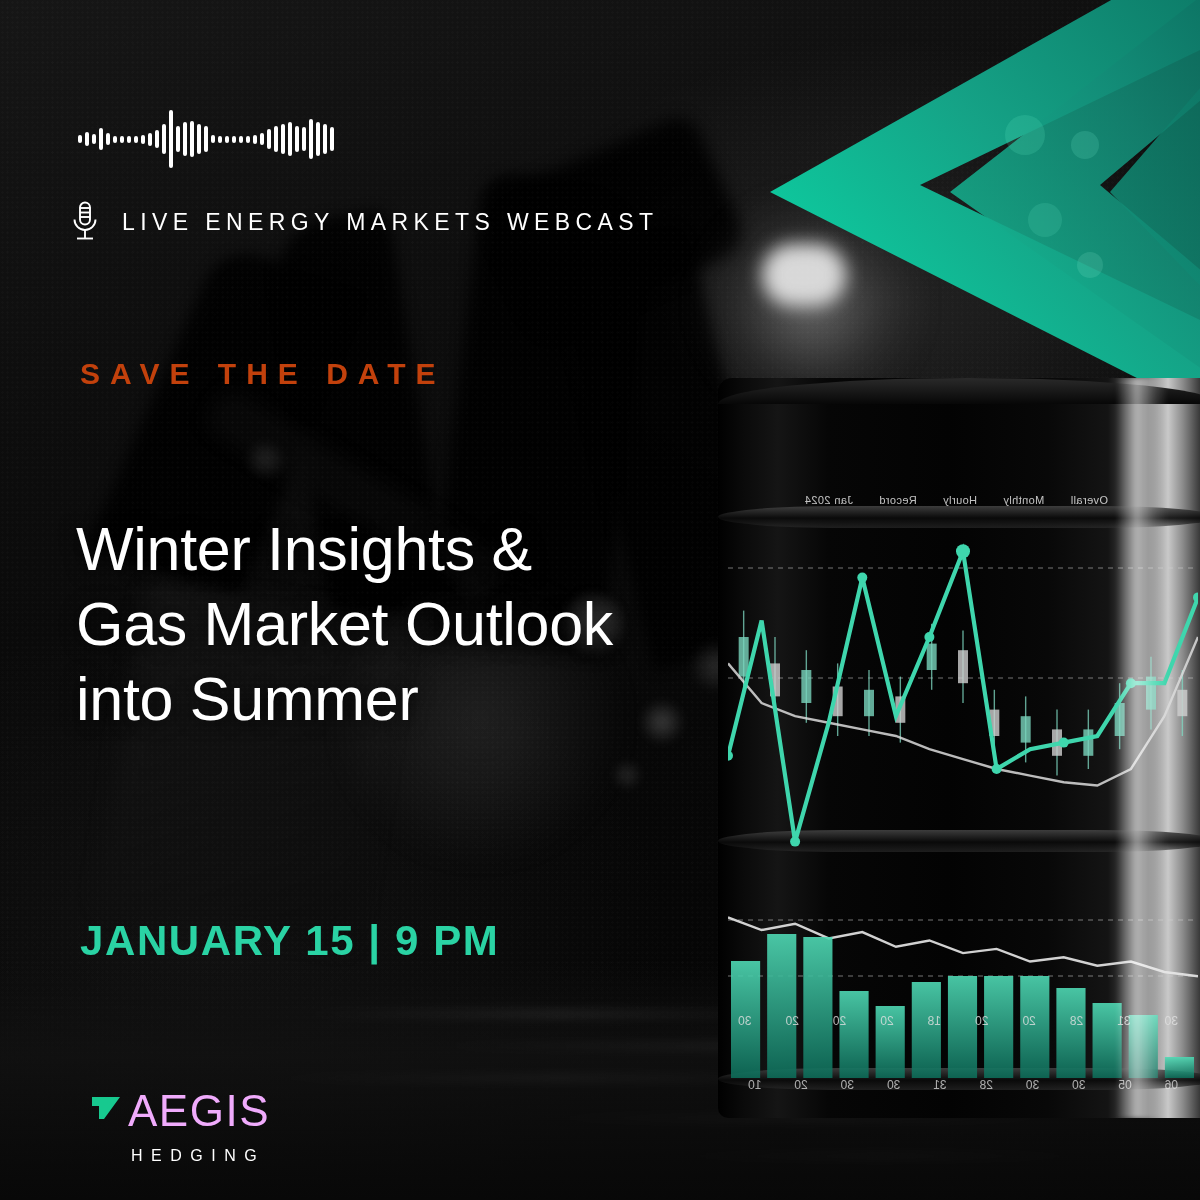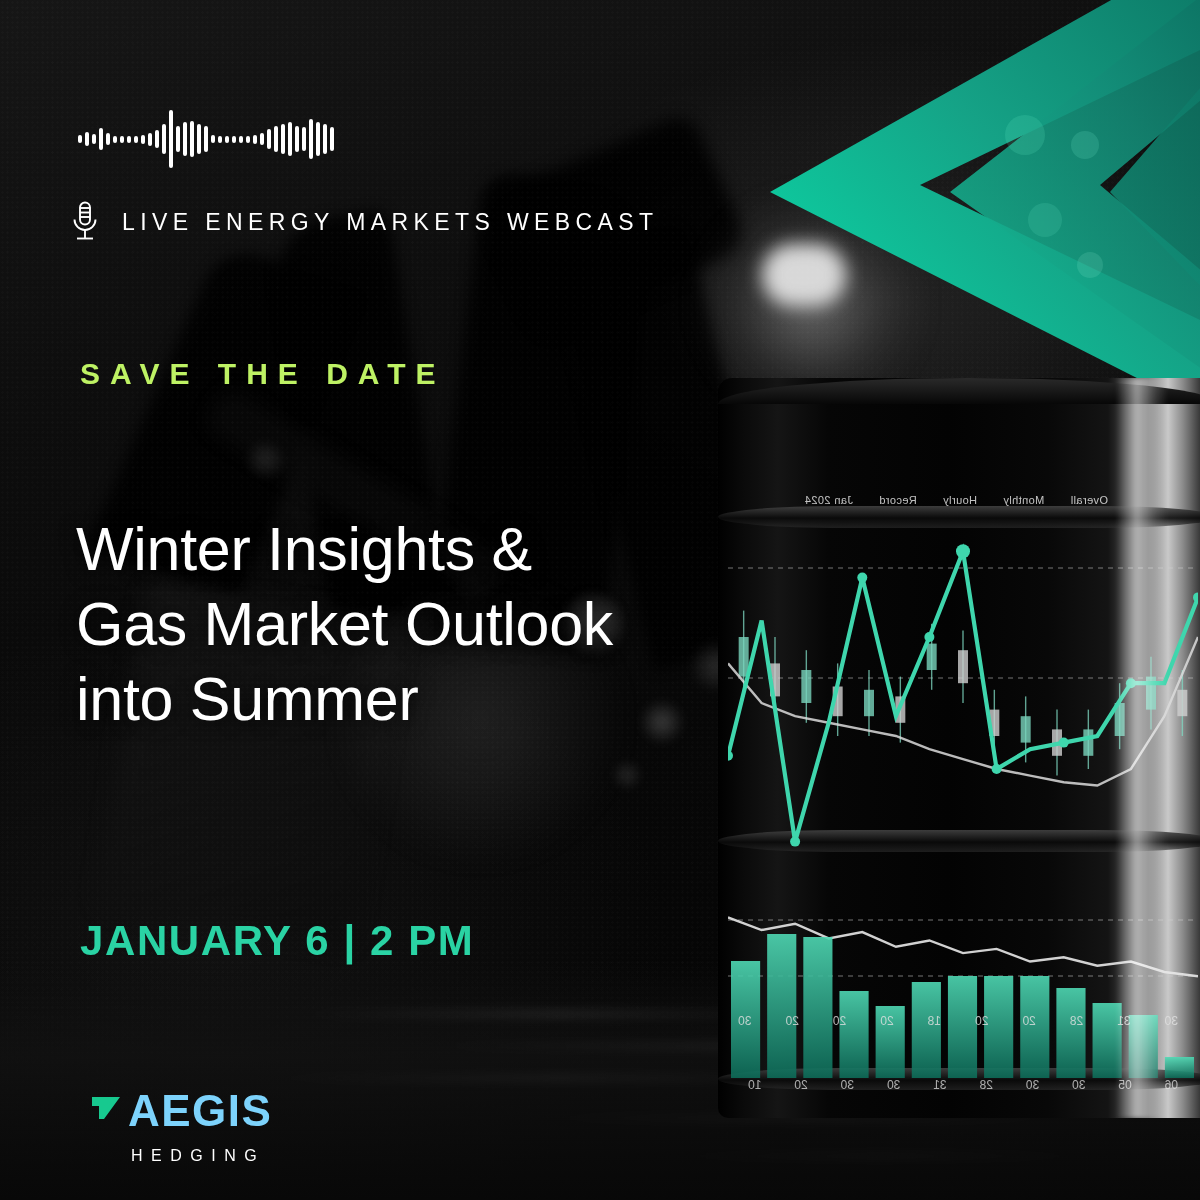--- a/index.html
+++ b/index.html
@@ -172,21 +172,21 @@
     display:flex; align-items:center; gap:22px;
   }
   .mic-icon { width:30px; height:44px; flex:none; }
   .kicker {
     font-size:23px; color:#ffffff; font-weight:400;
     letter-spacing:5.4px; white-space:nowrap;
   }
 
   .save-date {
     position:absolute; left:80px; top:357px;
-    font-size:30px; font-weight:700; color:#bef264;
+    font-size:30px; font-weight:700; color:#c2410c;
     letter-spacing:10px;
   }
 
   .headline {
     position:absolute; left:76px; top:512px;
     font-size:61px; line-height:75px;
     color:#ffffff; font-weight:400;
     letter-spacing:-.3px;
     text-shadow:0 2px 18px rgba(0,0,0,.85);
   }
@@ -195,21 +195,21 @@
   .event-date {
     position:absolute; left:80px; top:917px;
     font-size:42px; font-weight:700; color:#2ad3a4;
     letter-spacing:1.6px;
   }
 
   .logo { position:absolute; left:88px; top:1089px; display:flex; align-items:flex-start; }
   .logo-mark { width:36px; height:32px; margin-top:4px; flex:none; }
   .logo-text { margin-left:4px; }
   .logo-word {
-    font-size:44px; font-weight:700; color:#7dd3fc;
+    font-size:44px; font-weight:400; color:#f0abfc;
     letter-spacing:1.5px; line-height:44px;
   }
   .logo-sub {
     font-size:16px; font-weight:400; color:#fff;
     letter-spacing:8.5px; line-height:22px; margin-top:12px; padding-left:3px;
   }
 </style>
 </head>
 <body>
 
@@ -447,21 +447,21 @@
     </div>
 
     <div class="save-date">SAVE THE DATE</div>
 
     <div class="headline">
       <div>Winter Insights &amp;</div>
       <div>Gas Market Outlook</div>
       <div>into Summer</div>
     </div>
 
-    <div class="event-date">JANUARY 6 | 2 PM</div>
+    <div class="event-date">JANUARY 15 | 9 PM</div>
 
     <div class="logo">
       <span class="logo-mark">
         <svg viewBox="0 0 36 32" xmlns="http://www.w3.org/2000/svg">
           <path d="M4 4 L32 4 L16 26 L11 26 L11 13 L4 13 Z" fill="#17c98f"></path>
         </svg>
       </span>
       <span class="logo-text">
         <div class="logo-word">AEGIS</div>
         <div class="logo-sub">HEDGING</div>

